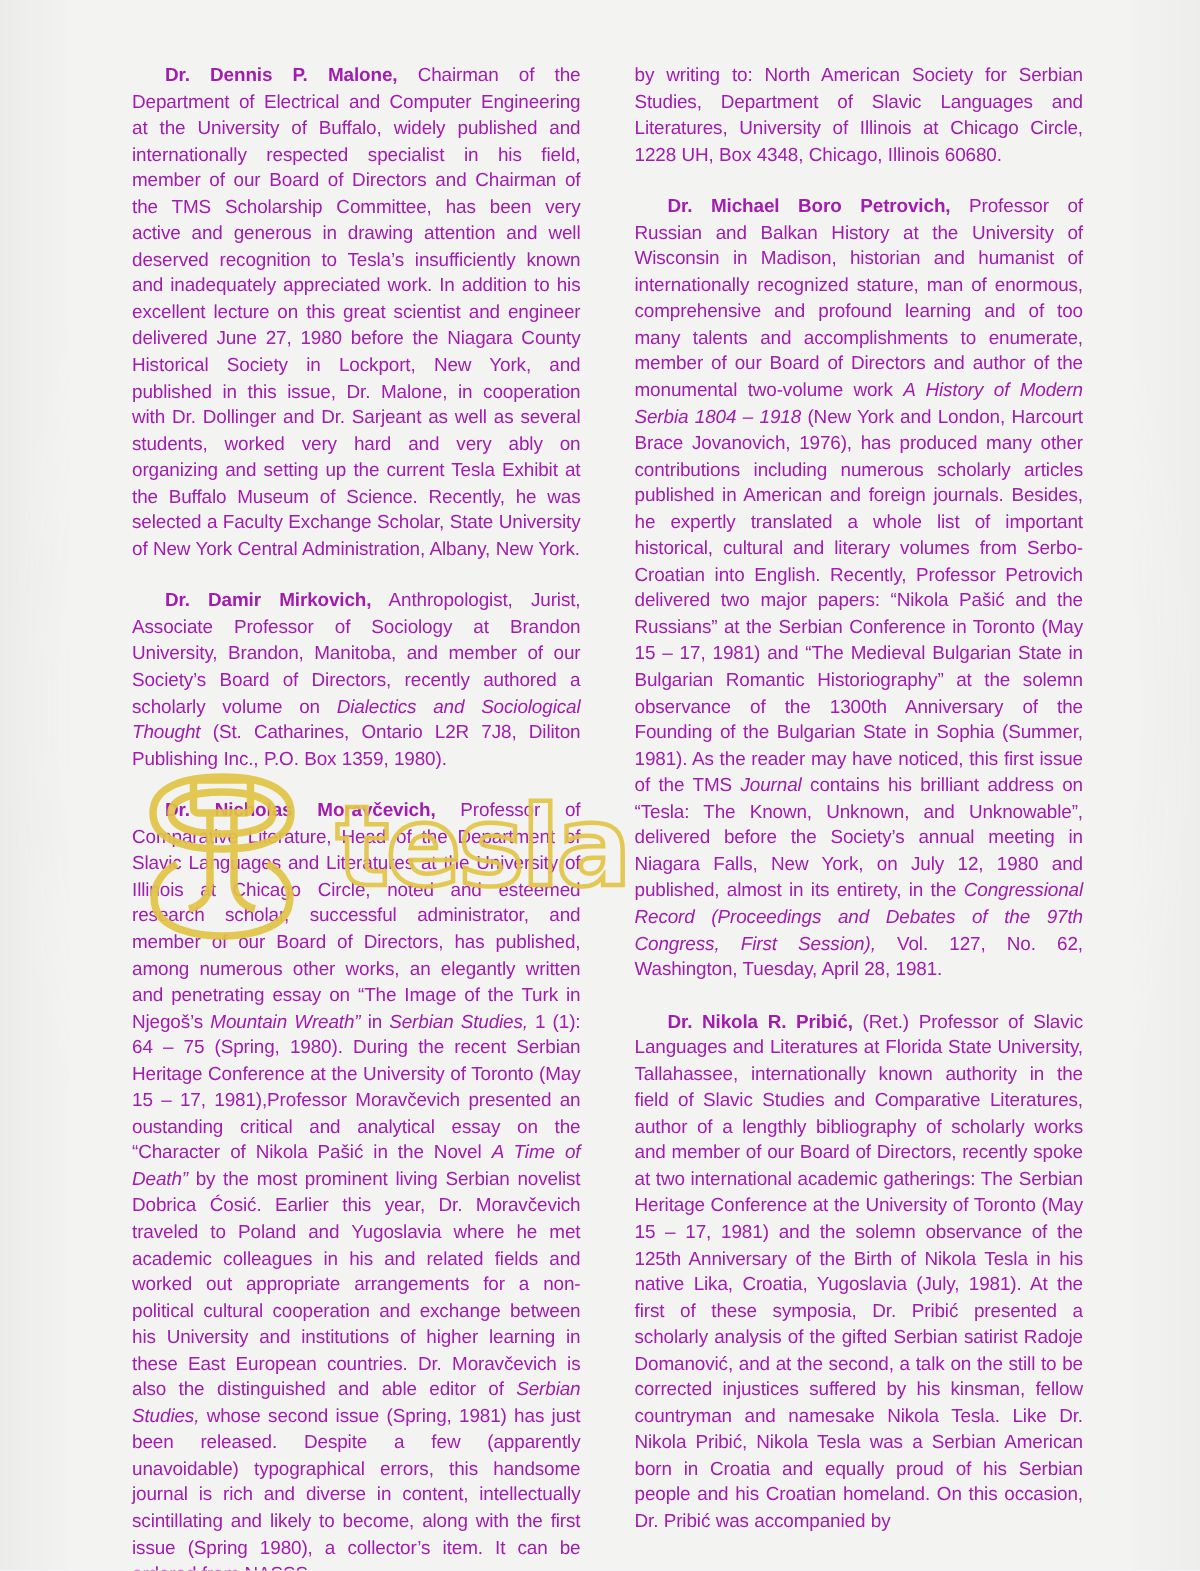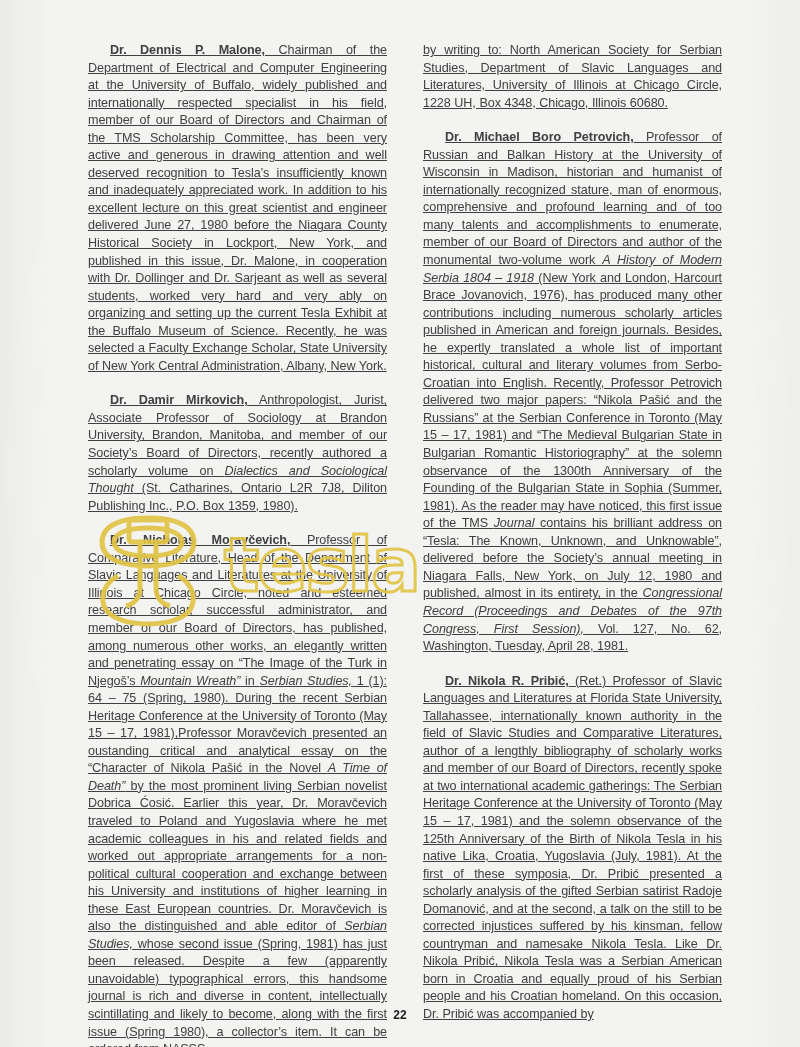--- a/index.html
+++ b/index.html
@@ -48,25 +48,24 @@
   .col {
     width: 299px;
   }
 
   p.para {
     margin: 0 0 17px 0;
     font-size: 12.6px;
     line-height: 17.55px;
     text-align: justify;
     text-justify: inter-word;
-    color: #404040;
+    color: #a21caf;
     letter-spacing: -0.08px;
     word-spacing: 0.2px;
     text-indent: 22px;
-    text-decoration: underline;
     -webkit-font-smoothing: none;
   }
 
   p.para.cont {
     text-indent: 0;
   }
 
   b.lead {
     font-weight: bold;
   }
@@ -159,15 +158,14 @@
         <path d="M30 30 C30 20, 46 16, 64 16 C82 16, 98 20, 98 30 C98 40, 82 44, 64 44 C46 44, 30 40, 30 30 Z"></path>
         <rect x="45" y="8" width="38" height="22" rx="3"></rect>
         <path d="M56 30 L56 76 C56 86, 50 92, 42 94"></path>
         <path d="M72 30 L72 76 C72 86, 78 92, 86 94"></path>
         <path d="M34 64 C22 70, 16 82, 20 94 C24 106, 44 112, 64 112 C84 112, 104 106, 108 94 C112 82, 106 70, 94 64"></path>
       </g>
     </svg>
     <div id="wm-word-tesla">tesla</div>
   </div>
 
-  <div id="folio">22</div>
 
 </div>
 
 </body></html>

